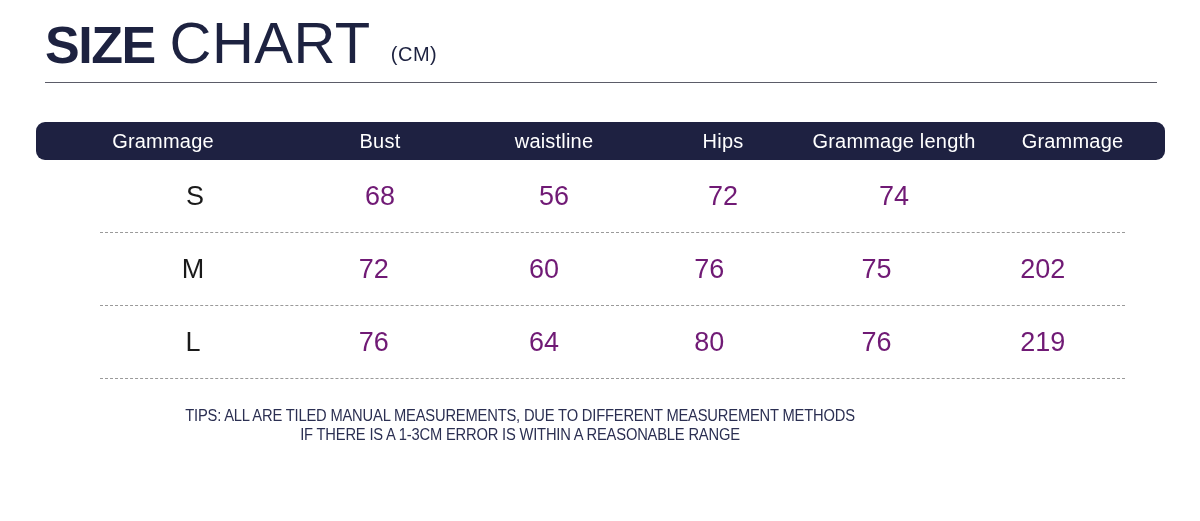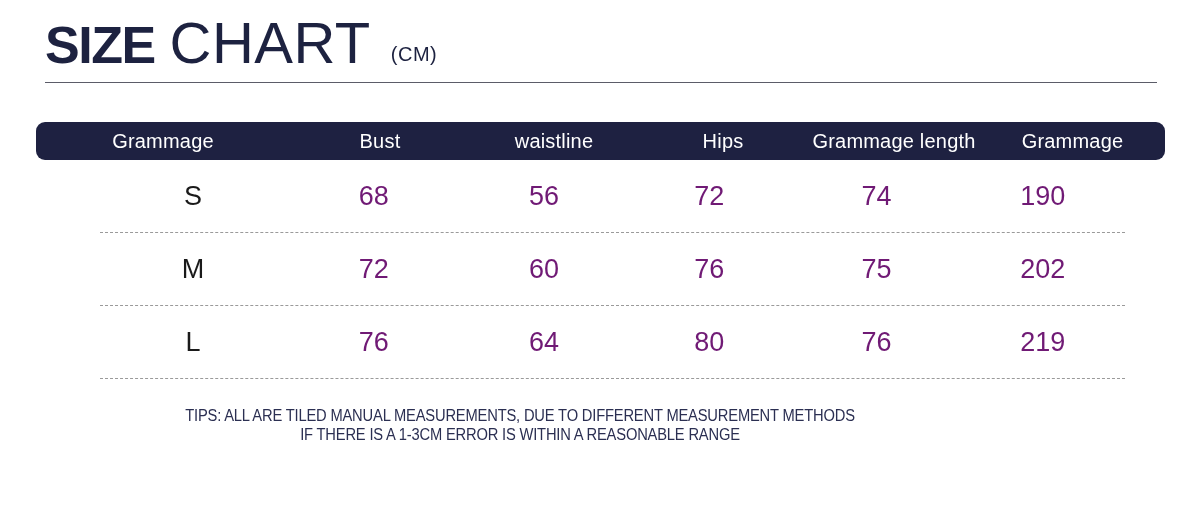--- a/index.html
+++ b/index.html
@@ -173,21 +173,20 @@
       <div class="cell c4">Grammage length</div>
       <div class="cell c5">Grammage</div>
     </div>
 
     <div class="row">
       <div class="cell c0 cell-size">S</div>
       <div class="cell c1 cell-val">68</div>
       <div class="cell c2 cell-val">56</div>
       <div class="cell c3 cell-val">72</div>
       <div class="cell c4 cell-val">74</div>
-      <div class="cell c5 cell-val">190</div>
     </div>
 
     <div class="row">
       <div class="cell c0 cell-size">M</div>
       <div class="cell c1 cell-val">72</div>
       <div class="cell c2 cell-val">60</div>
       <div class="cell c3 cell-val">76</div>
       <div class="cell c4 cell-val">75</div>
       <div class="cell c5 cell-val">202</div>
     </div>

